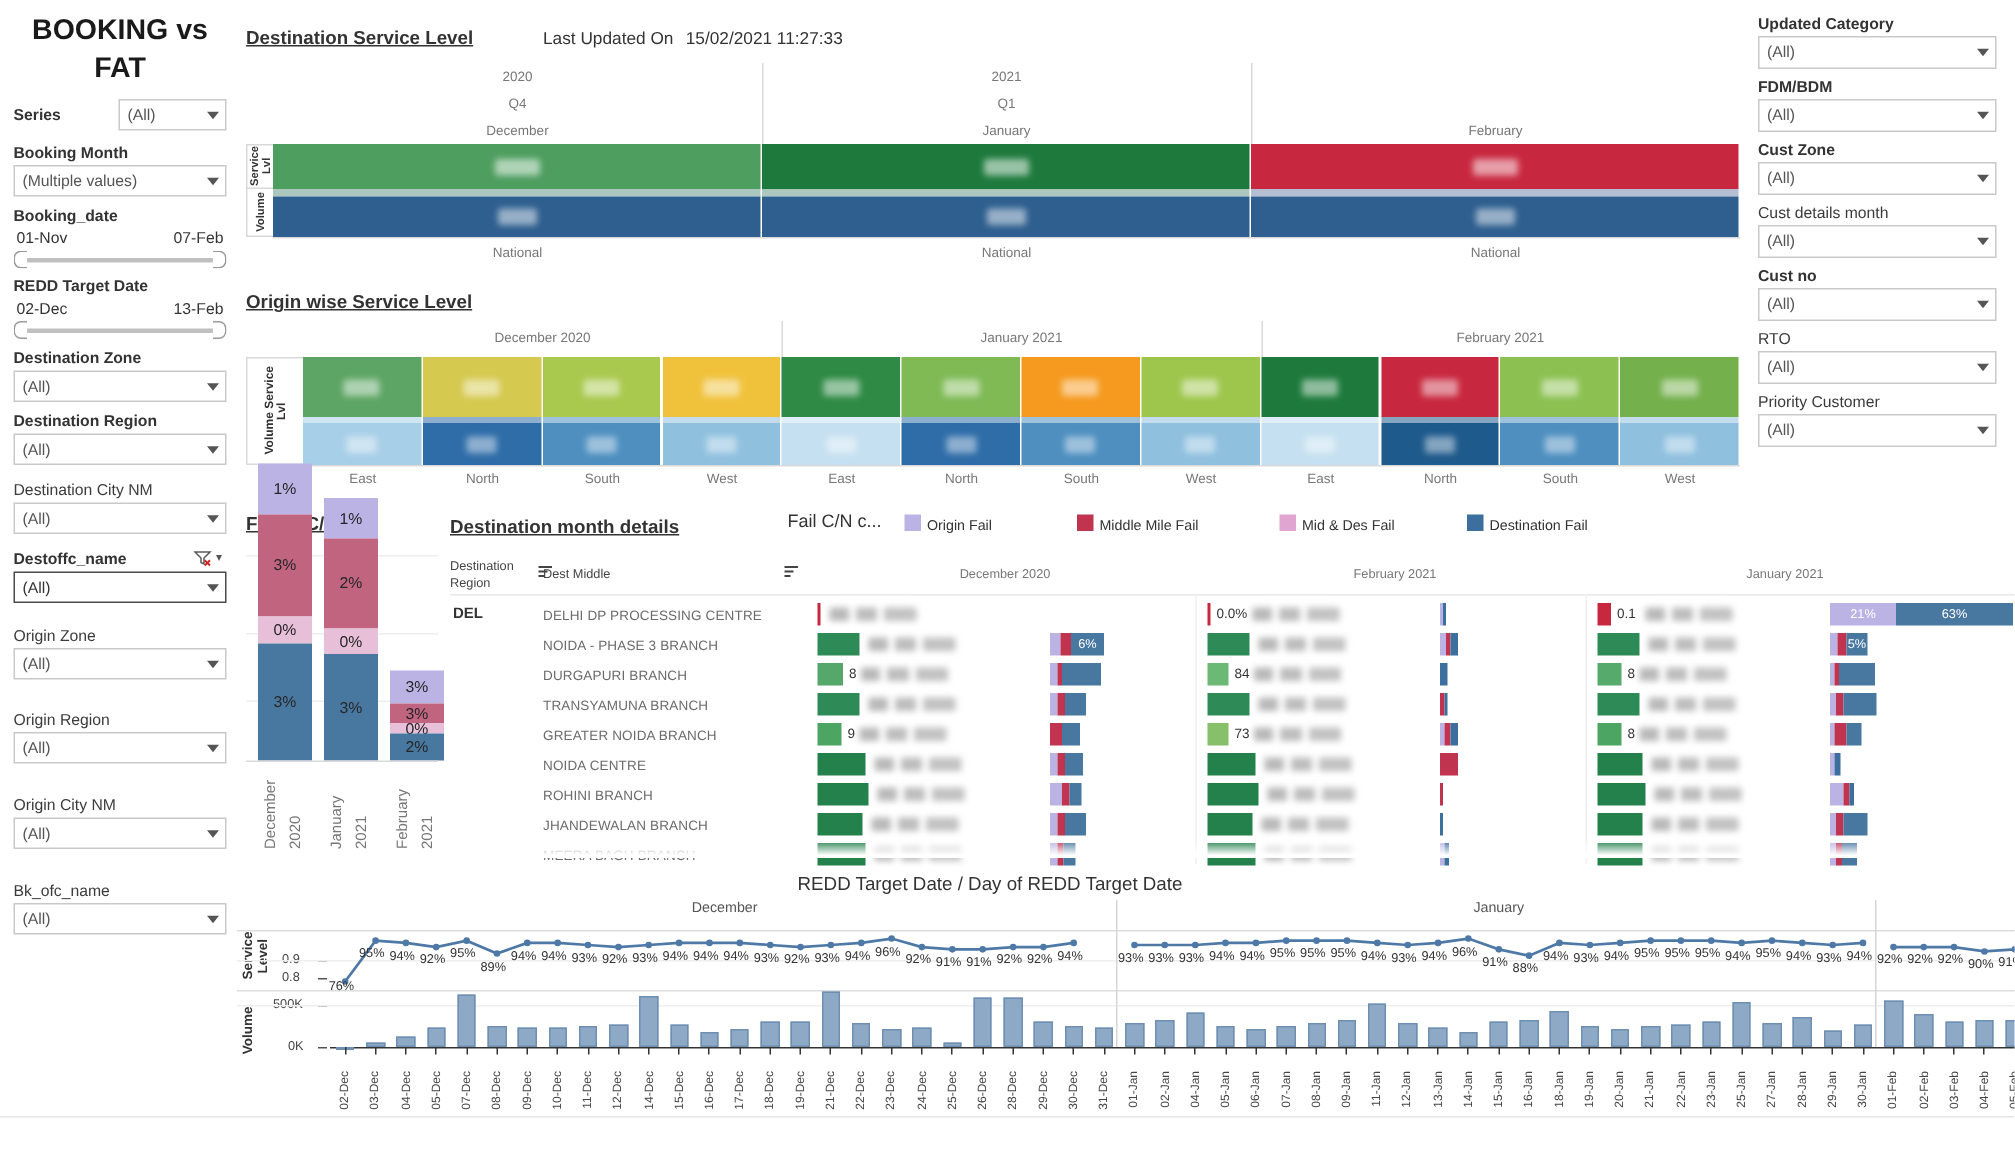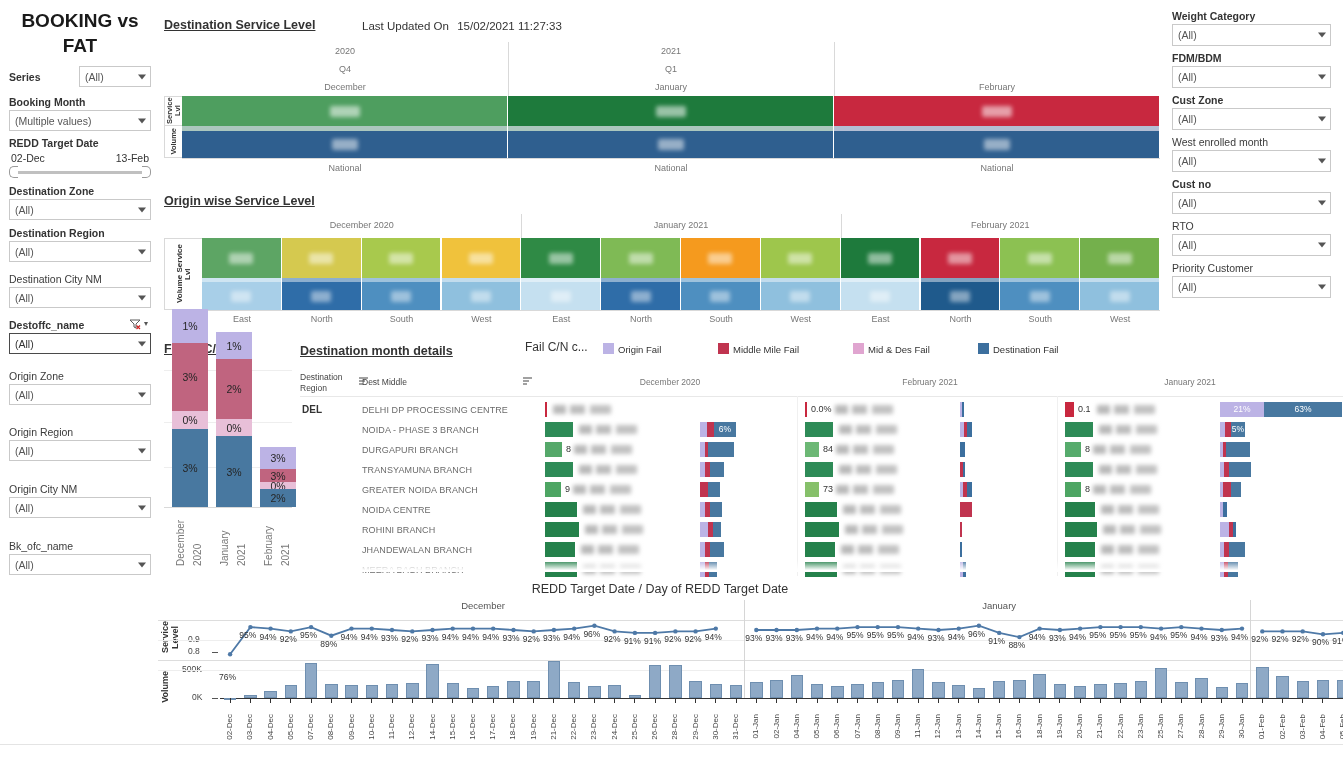--- a/index.html
+++ b/index.html
@@ -86,20 +86,32 @@
   </div>
 
   <div class="filter" style="margin-top:9px;">
     <div class="filter-label">Booking Month</div>
     <div class="dd">
       <span>(Multiple values)</span>
       <span class="caret"></span>
     </div>
   </div>
 
+  <div class="slider-wrap" style="margin-top:7px;">
+    <div class="filter-label">Booking_date</div>
+    <div class="slider-vals">
+      <span>01-Nov</span>
+      <span>07-Feb</span>
+    </div>
+    <div class="slider-track">
+      <div class="bar"></div>
+      <div class="handle l"></div>
+      <div class="handle r"></div>
+    </div>
+  </div>
 
   <div class="slider-wrap" style="margin-top:6px;">
     <div class="filter-label">REDD Target Date</div>
     <div class="slider-vals">
       <span>02-Dec</span>
       <span>13-Feb</span>
     </div>
     <div class="slider-track">
       <div class="bar"></div>
       <div class="handle l"></div>
@@ -177,42 +189,42 @@
     <div class="dd">
       <span>(All)</span>
       <span class="caret"></span>
       </div>
   </div>
 </div>
 
 <div id="right-sidebar">
   <div id="right-filters">
       <div class="filter" style="margin-top:10px;">
-        <div class="filter-label">Weight Category</div>
+        <div class="filter-label">Updated Category</div>
         <div class="dd" style="height:22px;">
           <span>(All)</span>
           <span class="caret"></span>
         </div>
       </div>
       <div class="filter" style="margin-top:6px;">
         <div class="filter-label">FDM/BDM</div>
         <div class="dd" style="height:22px;">
           <span>(All)</span>
           <span class="caret"></span>
         </div>
       </div>
       <div class="filter" style="margin-top:6px;">
         <div class="filter-label">Cust Zone</div>
         <div class="dd" style="height:22px;">
           <span>(All)</span>
           <span class="caret"></span>
         </div>
       </div>
       <div class="filter" style="margin-top:6px;">
-        <div class="filter-label light">West enrolled month</div>
+        <div class="filter-label light">Cust details month</div>
         <div class="dd" style="height:22px;">
           <span>(All)</span>
           <span class="caret"></span>
         </div>
       </div>
       <div class="filter" style="margin-top:6px;">
         <div class="filter-label">Cust no</div>
         <div class="dd" style="height:22px;">
           <span>(All)</span>
           <span class="caret"></span>
@@ -654,21 +666,21 @@
         <circle cx="395.9" cy="30.0" r="2.2" fill="#4e79a7"></circle>
         <circle cx="416.2" cy="28.6" r="2.2" fill="#4e79a7"></circle>
         <circle cx="436.4" cy="25.7" r="2.2" fill="#4e79a7"></circle>
         <circle cx="456.6" cy="31.4" r="2.2" fill="#4e79a7"></circle>
         <circle cx="476.9" cy="32.9" r="2.2" fill="#4e79a7"></circle>
         <circle cx="497.1" cy="32.9" r="2.2" fill="#4e79a7"></circle>
         <circle cx="517.4" cy="31.4" r="2.2" fill="#4e79a7"></circle>
         <circle cx="537.6" cy="31.4" r="2.2" fill="#4e79a7"></circle>
         <circle cx="557.8" cy="28.6" r="2.2" fill="#4e79a7"></circle>
       </svg>
-      <div class="pctlab" style="left:61.11904761904762px;top:72px;">76%</div>
+      <div class="pctlab" style="left:61.11904761904762px;top:52px;">76%</div>
       <div class="pctlab" style="left:81.35714285714286px;top:30.142857142857146px;">95%</div>
       <div class="pctlab" style="left:101.5952380952381px;top:31.571428571428577px;">94%</div>
       <div class="pctlab" style="left:121.83333333333331px;top:34.42857142857142px;">92%</div>
       <div class="pctlab" style="left:142.07142857142858px;top:30.142857142857146px;">95%</div>
       <div class="pctlab" style="left:162.30952380952382px;top:38.71428571428571px;">89%</div>
       <div class="pctlab" style="left:182.54761904761904px;top:31.571428571428577px;">94%</div>
       <div class="pctlab" style="left:202.78571428571428px;top:31.571428571428577px;">94%</div>
       <div class="pctlab" style="left:223.02380952380952px;top:32.99999999999999px;">93%</div>
       <div class="pctlab" style="left:243.26190476190476px;top:34.42857142857142px;">92%</div>
       <div class="pctlab" style="left:263.5px;top:32.99999999999999px;">93%</div>

